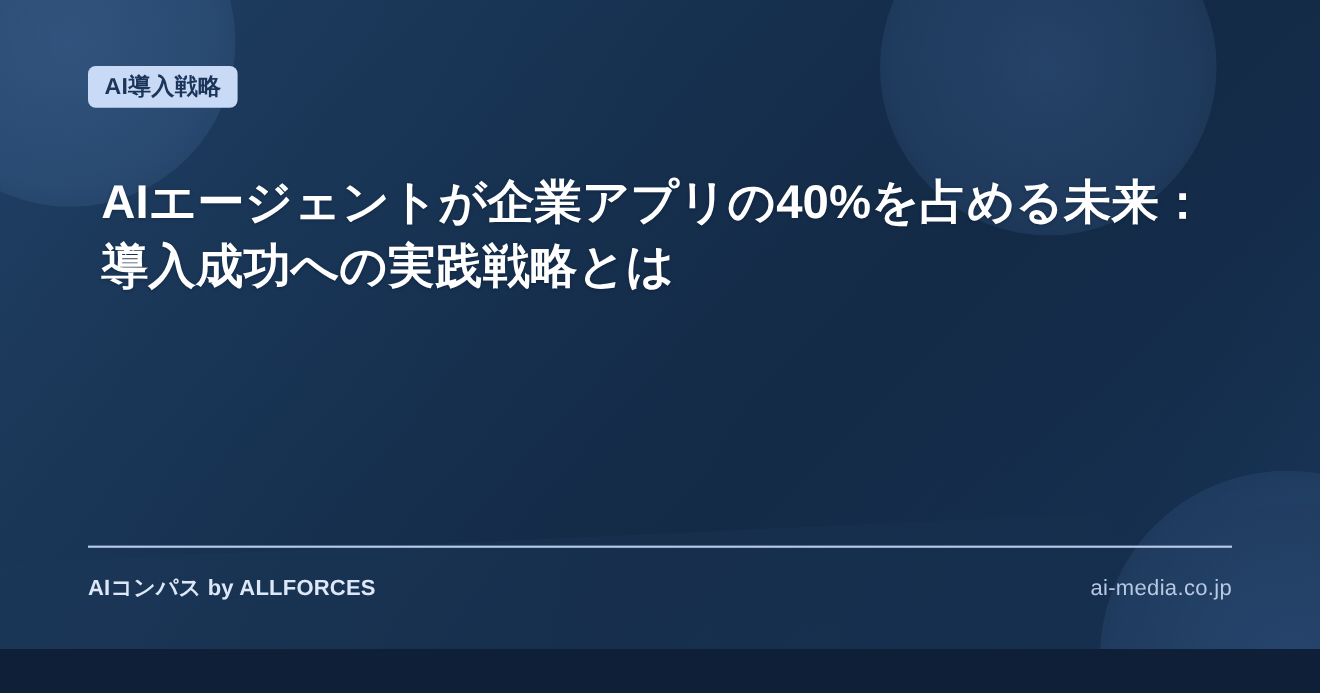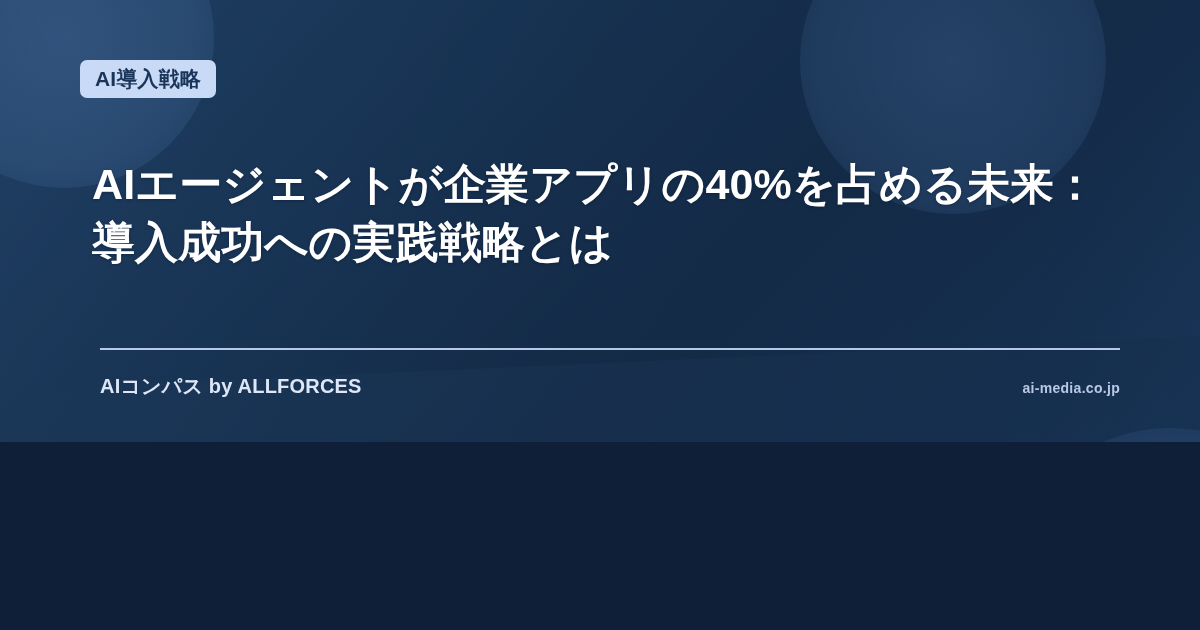--- a/index.html
+++ b/index.html
@@ -8,21 +8,21 @@
     padding: 0;
     background: #0f1f38;
   }
   body {
     font-family: "Liberation Sans", "DejaVu Sans", sans-serif;
   }
 
   .og-canvas {
     position: relative;
     width: 1200px;
-    height: 442px;
+    height: 590px;
     overflow: hidden;
     background: #b91c1c;
     box-sizing: border-box;
   }
 
   
   .bg-base {
     position: absolute;
     inset: 0;
     background: linear-gradient(135deg, #1b3a5c 0%, #16304f 38%, #142b47 62%, #18355a 100%);
@@ -118,21 +118,20 @@
     top: 144px;
     text-shadow: 0 1px 3px rgba(6, 18, 34, 0.35);
   }
 
   
   .footer {
     position: absolute;
     left: 80px;
     right: 80px;
     bottom: 42px;
-    margin-left: 20px;
   }
   .footer-divider {
     height: 2px;
     width: 100%;
     background: #c3d6f6;
     opacity: 0.92;
   }
   .footer-row {
     display: flex;
     align-items: baseline;
@@ -141,22 +140,22 @@
   }
   .site-name {
     color: #dde7f7;
     font-size: 20px;
     font-weight: bold;
     letter-spacing: 0.2px;
     white-space: nowrap;
   }
   .site-domain {
     color: #b8c9e4;
-    font-size: 14px;
-    font-weight: bold;
+    font-size: 20px;
+    font-weight: normal;
     letter-spacing: 0.3px;
     white-space: nowrap;
   }
 </style>
 </head>
 <body>
 
 <div class="og-canvas">
 
   <div class="bg-base"></div>

